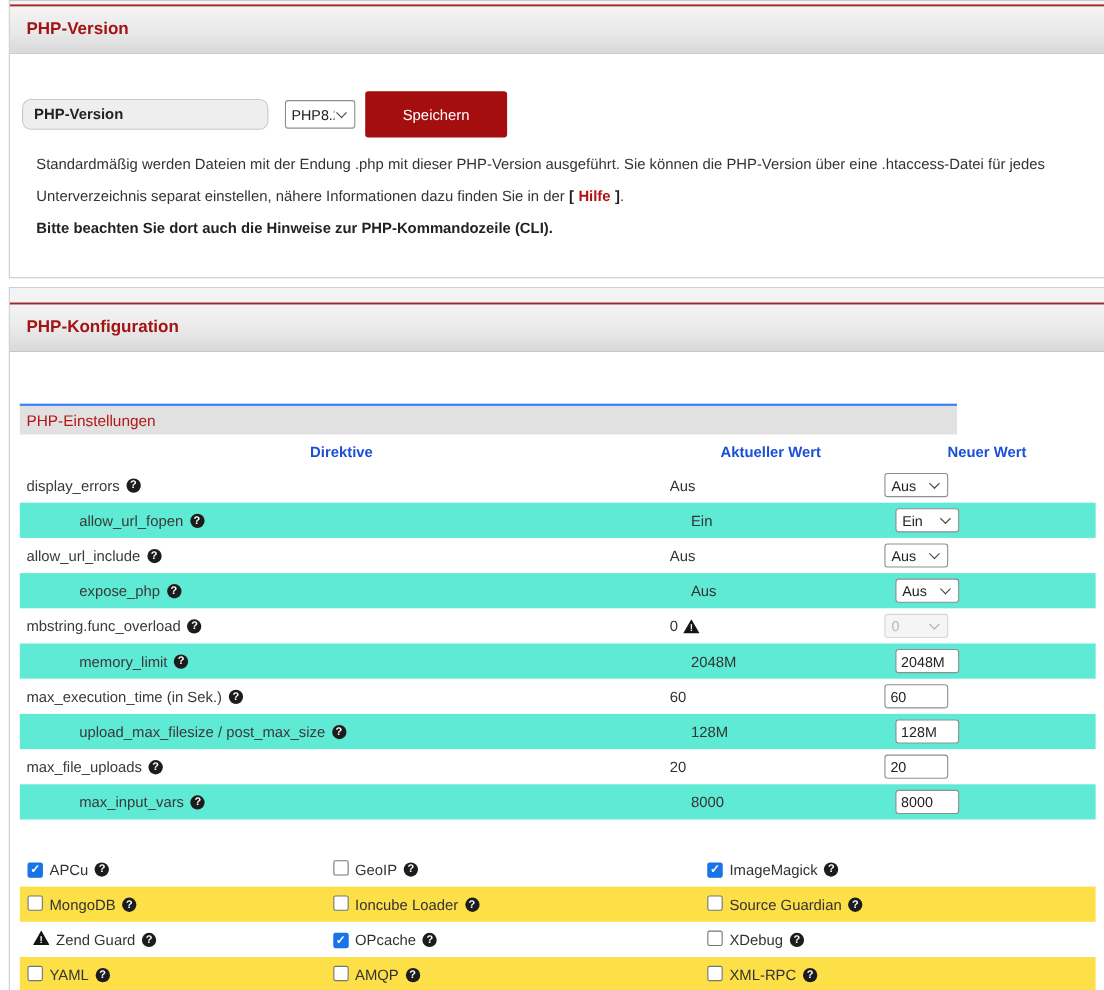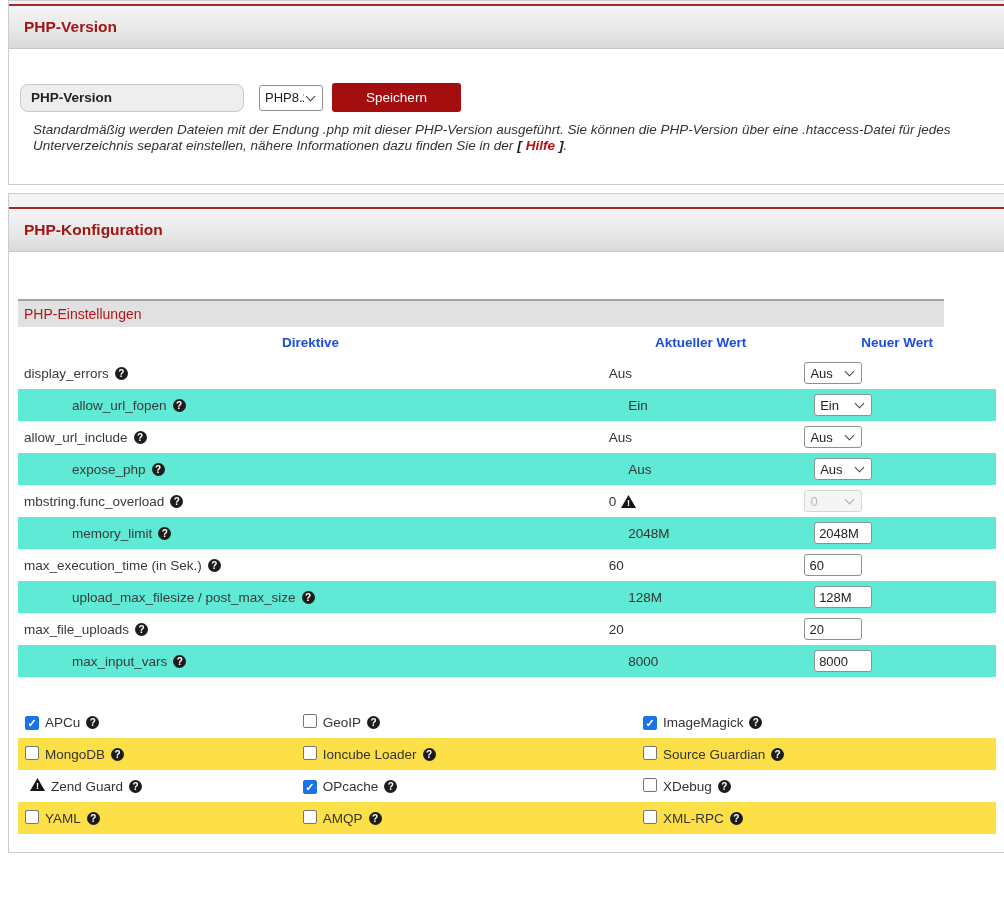--- a/index.html
+++ b/index.html
@@ -40,34 +40,34 @@
   }
   .selwrap.disabled::after { border-color: #aaa; }
   select {
     appearance: none; -webkit-appearance: none;
     font-family: "Liberation Sans", sans-serif; font-size: 13px; color: #222;
     background: #fff; border: 1px solid #8f8f8f; border-radius: 3px;
     padding: 0 18px 0 5px;
   }
   .version-select { height: 26px; width: 64px; margin-left: 15px; }
   .save-btn {
-    margin-left: 9px; width: 129px; height: 29px;
+    margin-left: 9px; width: 129px; height: 42px;
     background: #a40e0e; color: #fff; border: none; border-radius: 3px;
     font-family: "Liberation Sans", sans-serif; font-size: 13.5px; cursor: pointer;
   }
-  .desc { margin-top: 10px; padding-left: 13px; line-height: 16px; color: #333; padding-right: 6px; font-style: italic; }
+  .desc { margin-top: 10px; padding-left: 13px; line-height: 29px; color: #333; padding-right: 6px; }
   .bracket { font-weight: bold; color: #222; }
   .br-open { margin-left: 4px; }
   .hilfe-link { font-weight: bold; color: #b31212; padding: 0 4px; cursor: pointer; }
   .bold-note { font-weight: bold; color: #222; }
   .gap { height: 8px; }
   .p2-content { padding: 47px 8px 18px 9px; }
   .subhead {
-    width: 926px; height: 28px;
-    border-top: 2px solid #a3a3a3; background: #e1e1e1;
+    width: 852px; height: 28px;
+    border-top: 2px solid #3b82f6; background: #e1e1e1;
     color: #b21717; font-size: 14px;
     display: flex; align-items: center; padding-left: 6px;
   }
   .settings-table { width: 978px; }
   .cols-row {
     display: grid; grid-template-columns: 59.8% 20% 20.2%;
     height: 30px; align-items: center;
     font-weight: bold; color: #1d4ed8;
   }
   .cols-row > div { text-align: center; }
@@ -123,20 +123,21 @@
       <div class="label-box">PHP-Version</div>
       <span class="selwrap">
         <select class="version-select">
           <option>PHP8.2</option>
         </select>
       </span>
       <button class="save-btn">Speichern</button>
     </div>
     <div class="desc">
       <span>Standardmäßig werden Dateien mit der Endung .php mit dieser PHP-Version ausgeführt. Sie können die PHP-Version über eine .htaccess-Datei für jedes Unterverzeichnis separat einstellen, nähere Informationen dazu finden Sie in der</span><span class="bracket br-open">[</span><span class="hilfe-link">Hilfe</span><span class="bracket">]</span><span>.</span>
+      <div class="bold-note">Bitte beachten Sie dort auch die Hinweise zur PHP-Kommandozeile (CLI).</div>
     </div>
   </div>
 </div>
 
 <div class="gap"></div>
 
 <div class="panel panel-2">
   <div class="head-strip"></div>
   <div class="redline"></div>
   <div class="panel-head">

